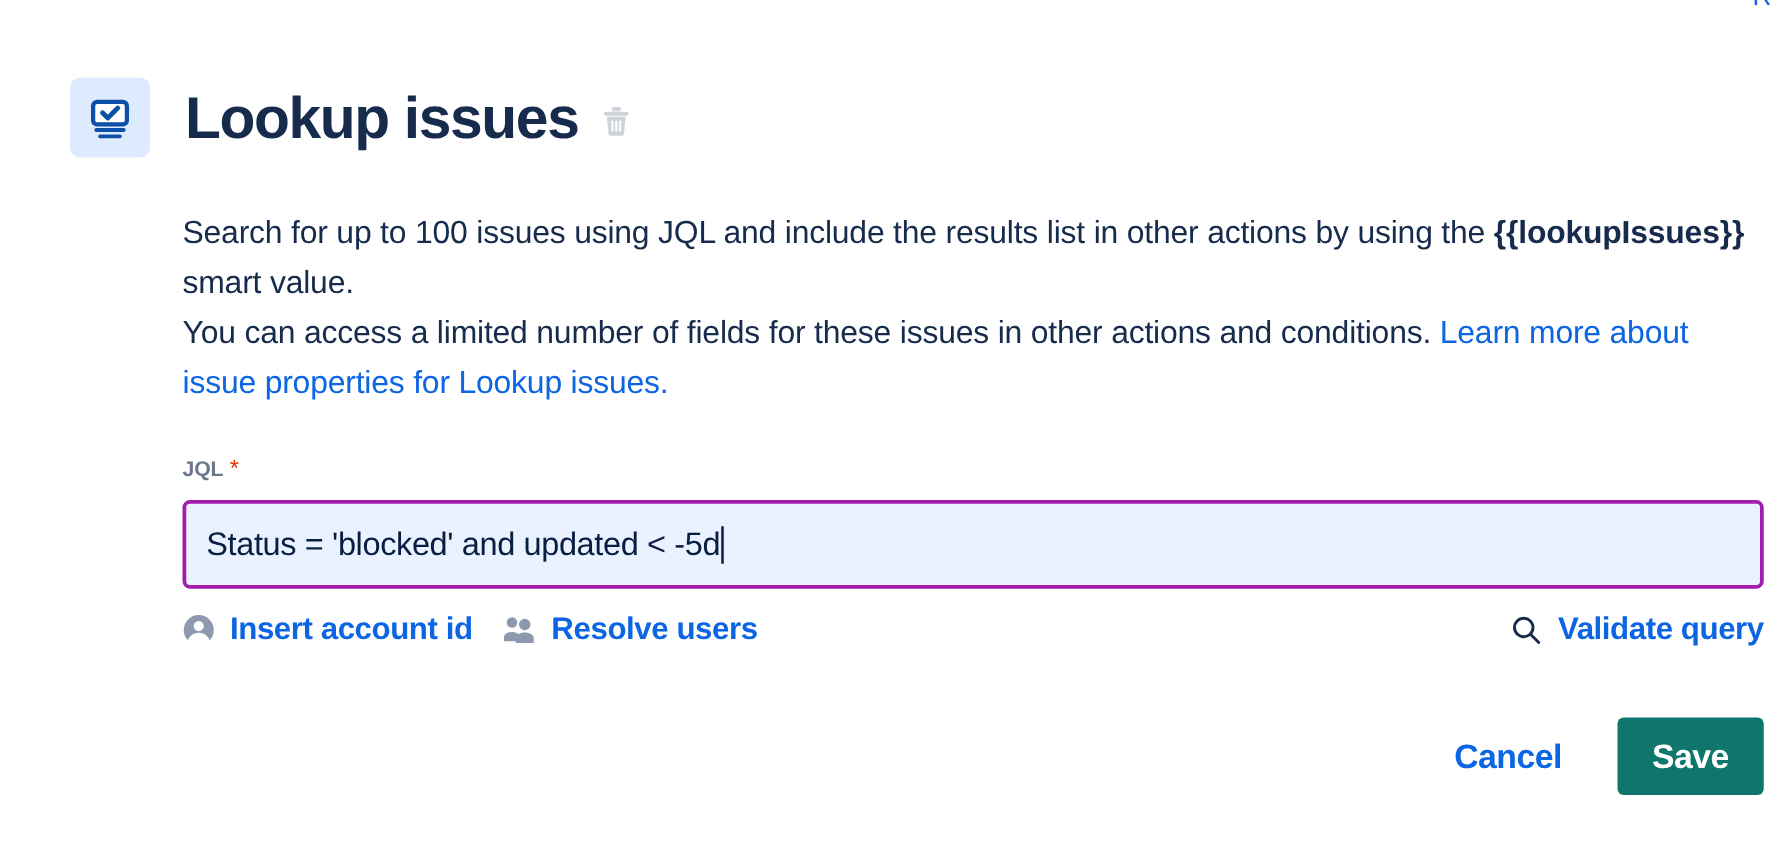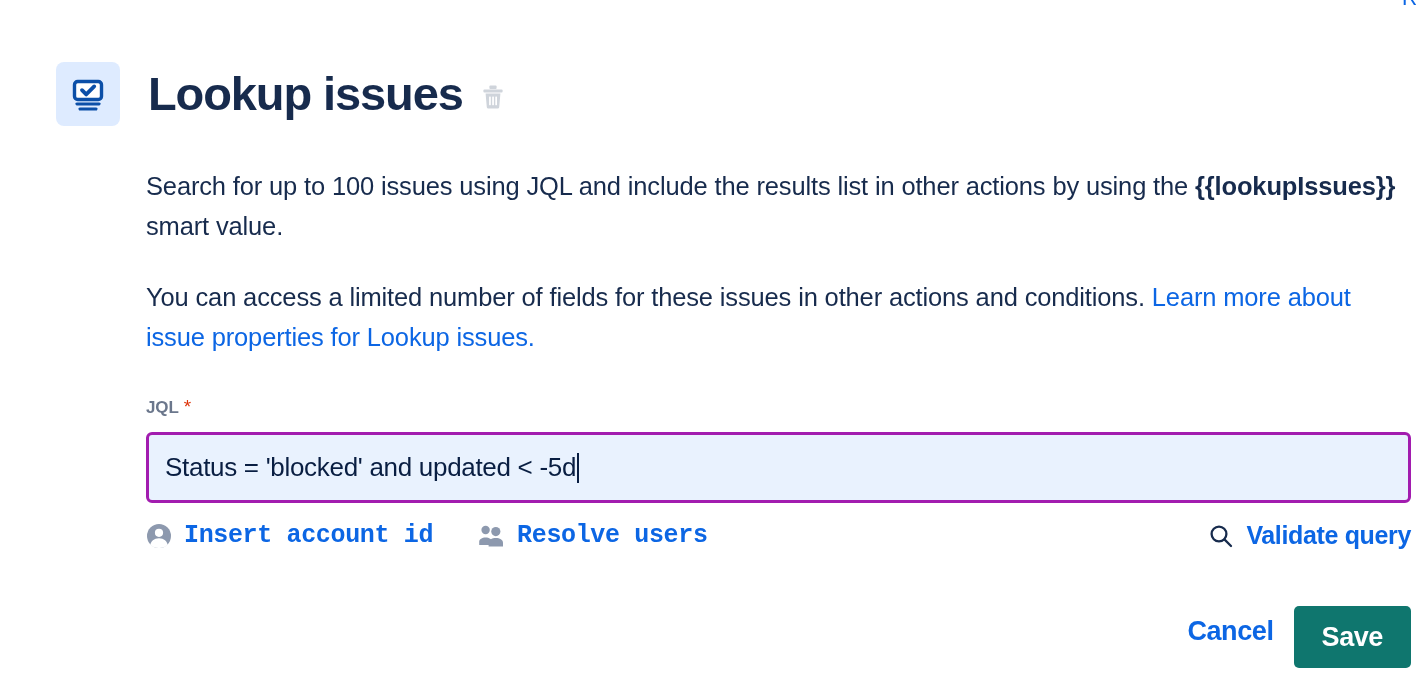--- a/index.html
+++ b/index.html
@@ -90,21 +90,21 @@
 
   .desc {
     font-size: 25.5px;
     line-height: 40px;
     color: #172B4D;
     margin: 0;
     letter-spacing: -0.15px;
     max-width: 1270px;
   }
   .desc--first { margin-top: 40px; }
-  .desc--second { margin-top: 31px; }
+  .desc--second { }
   .smart-value { font-weight: 700; }
   .link {
     color: #0C66E4;
     text-decoration: none;
     cursor: pointer;
   }
 
   
   .field-label-row {
     margin-top: 40px;
@@ -155,22 +155,21 @@
   
   .helper-row {
     margin-top: 18px;
     width: 1265px;
     display: flex;
     align-items: center;
   }
   .helper-left {
     display: flex;
     align-items: flex-start;
-    gap: 44px;
-    font-family: Liberation Mono, monospace;
+    gap: 23px;
   }
   .helper-right { margin-left: auto; }
   .helper-item {
     display: flex;
     align-items: center;
     gap: 12px;
     cursor: pointer;
   }
   .helper-item .glyph {
     display: flex;
@@ -184,23 +183,23 @@
     color: #0C66E4;
     letter-spacing: -0.35px;
     white-space: nowrap;
   }
 
   
   .footer-row {
     margin-top: 56px;
     width: 1265px;
     display: flex;
-    align-items: flex-start;
+    align-items: center;
     justify-content: flex-end;
-    gap: 8px;
+    gap: 32px;
   }
   .btn-cancel {
     background: transparent;
     border: none;
     font-family: "Liberation Sans", sans-serif;
     font-size: 27px;
     font-weight: 700;
     color: #0C66E4;
     letter-spacing: -0.4px;
     padding: 10px 12px;

